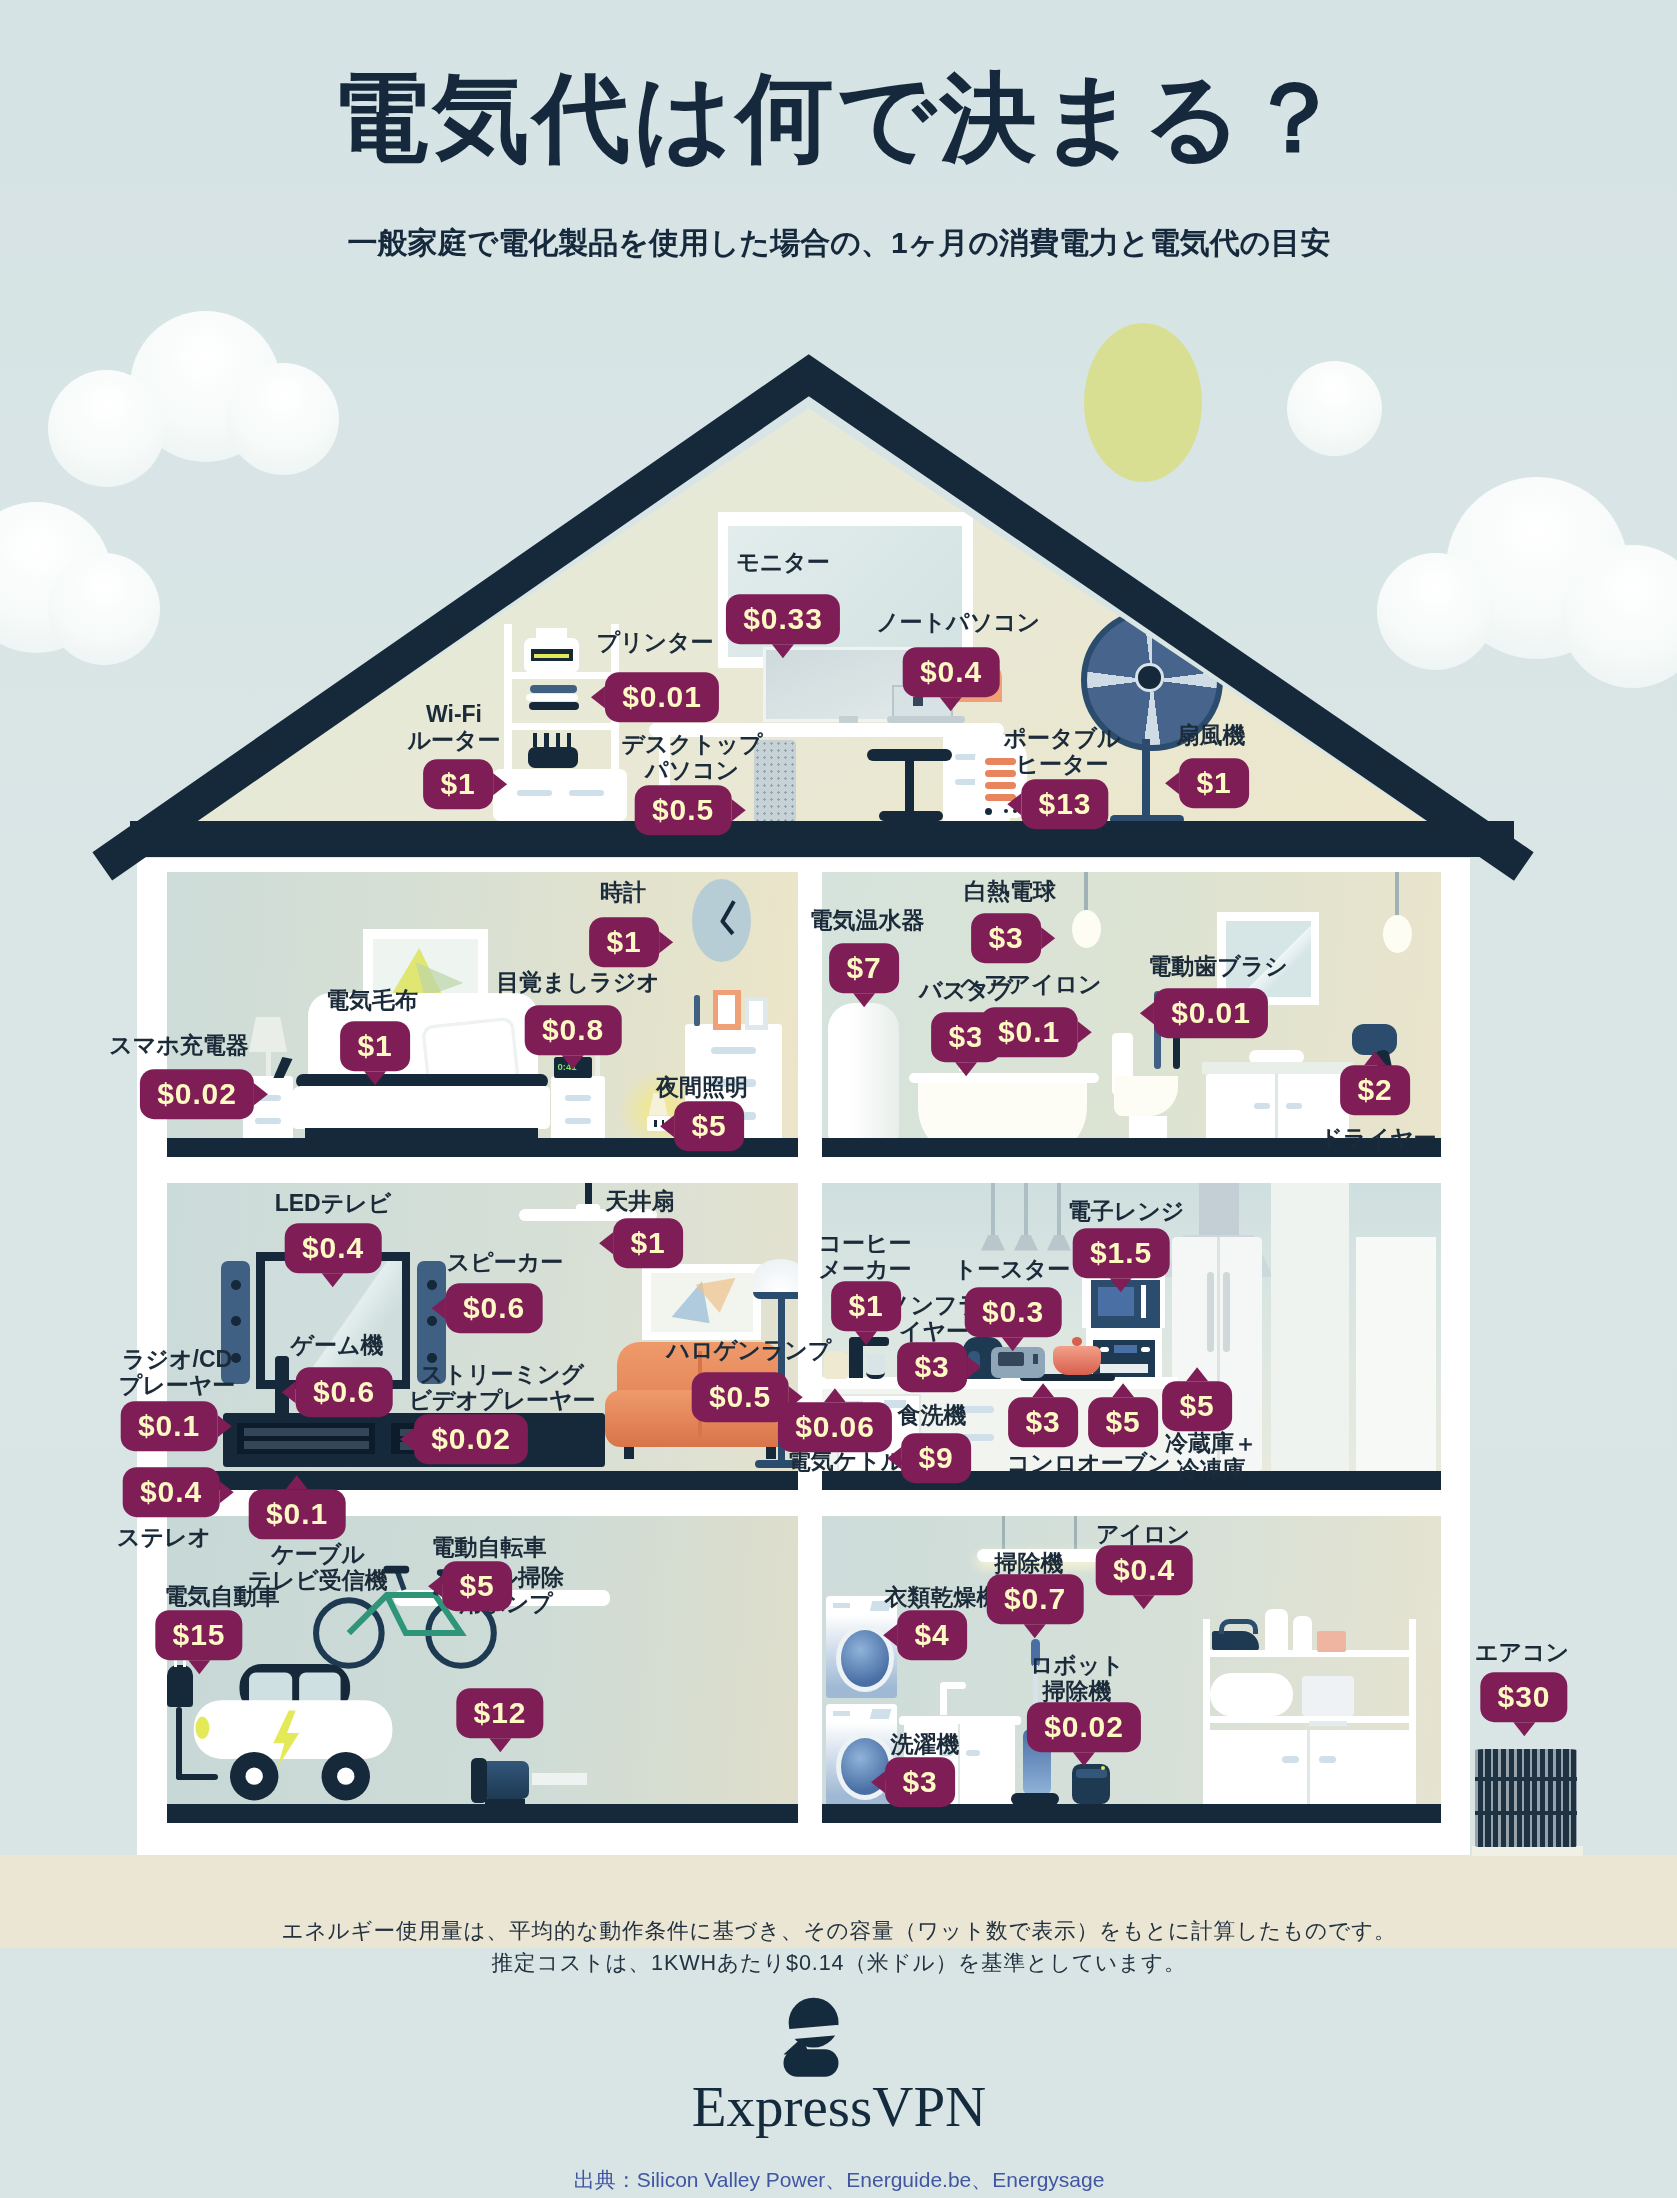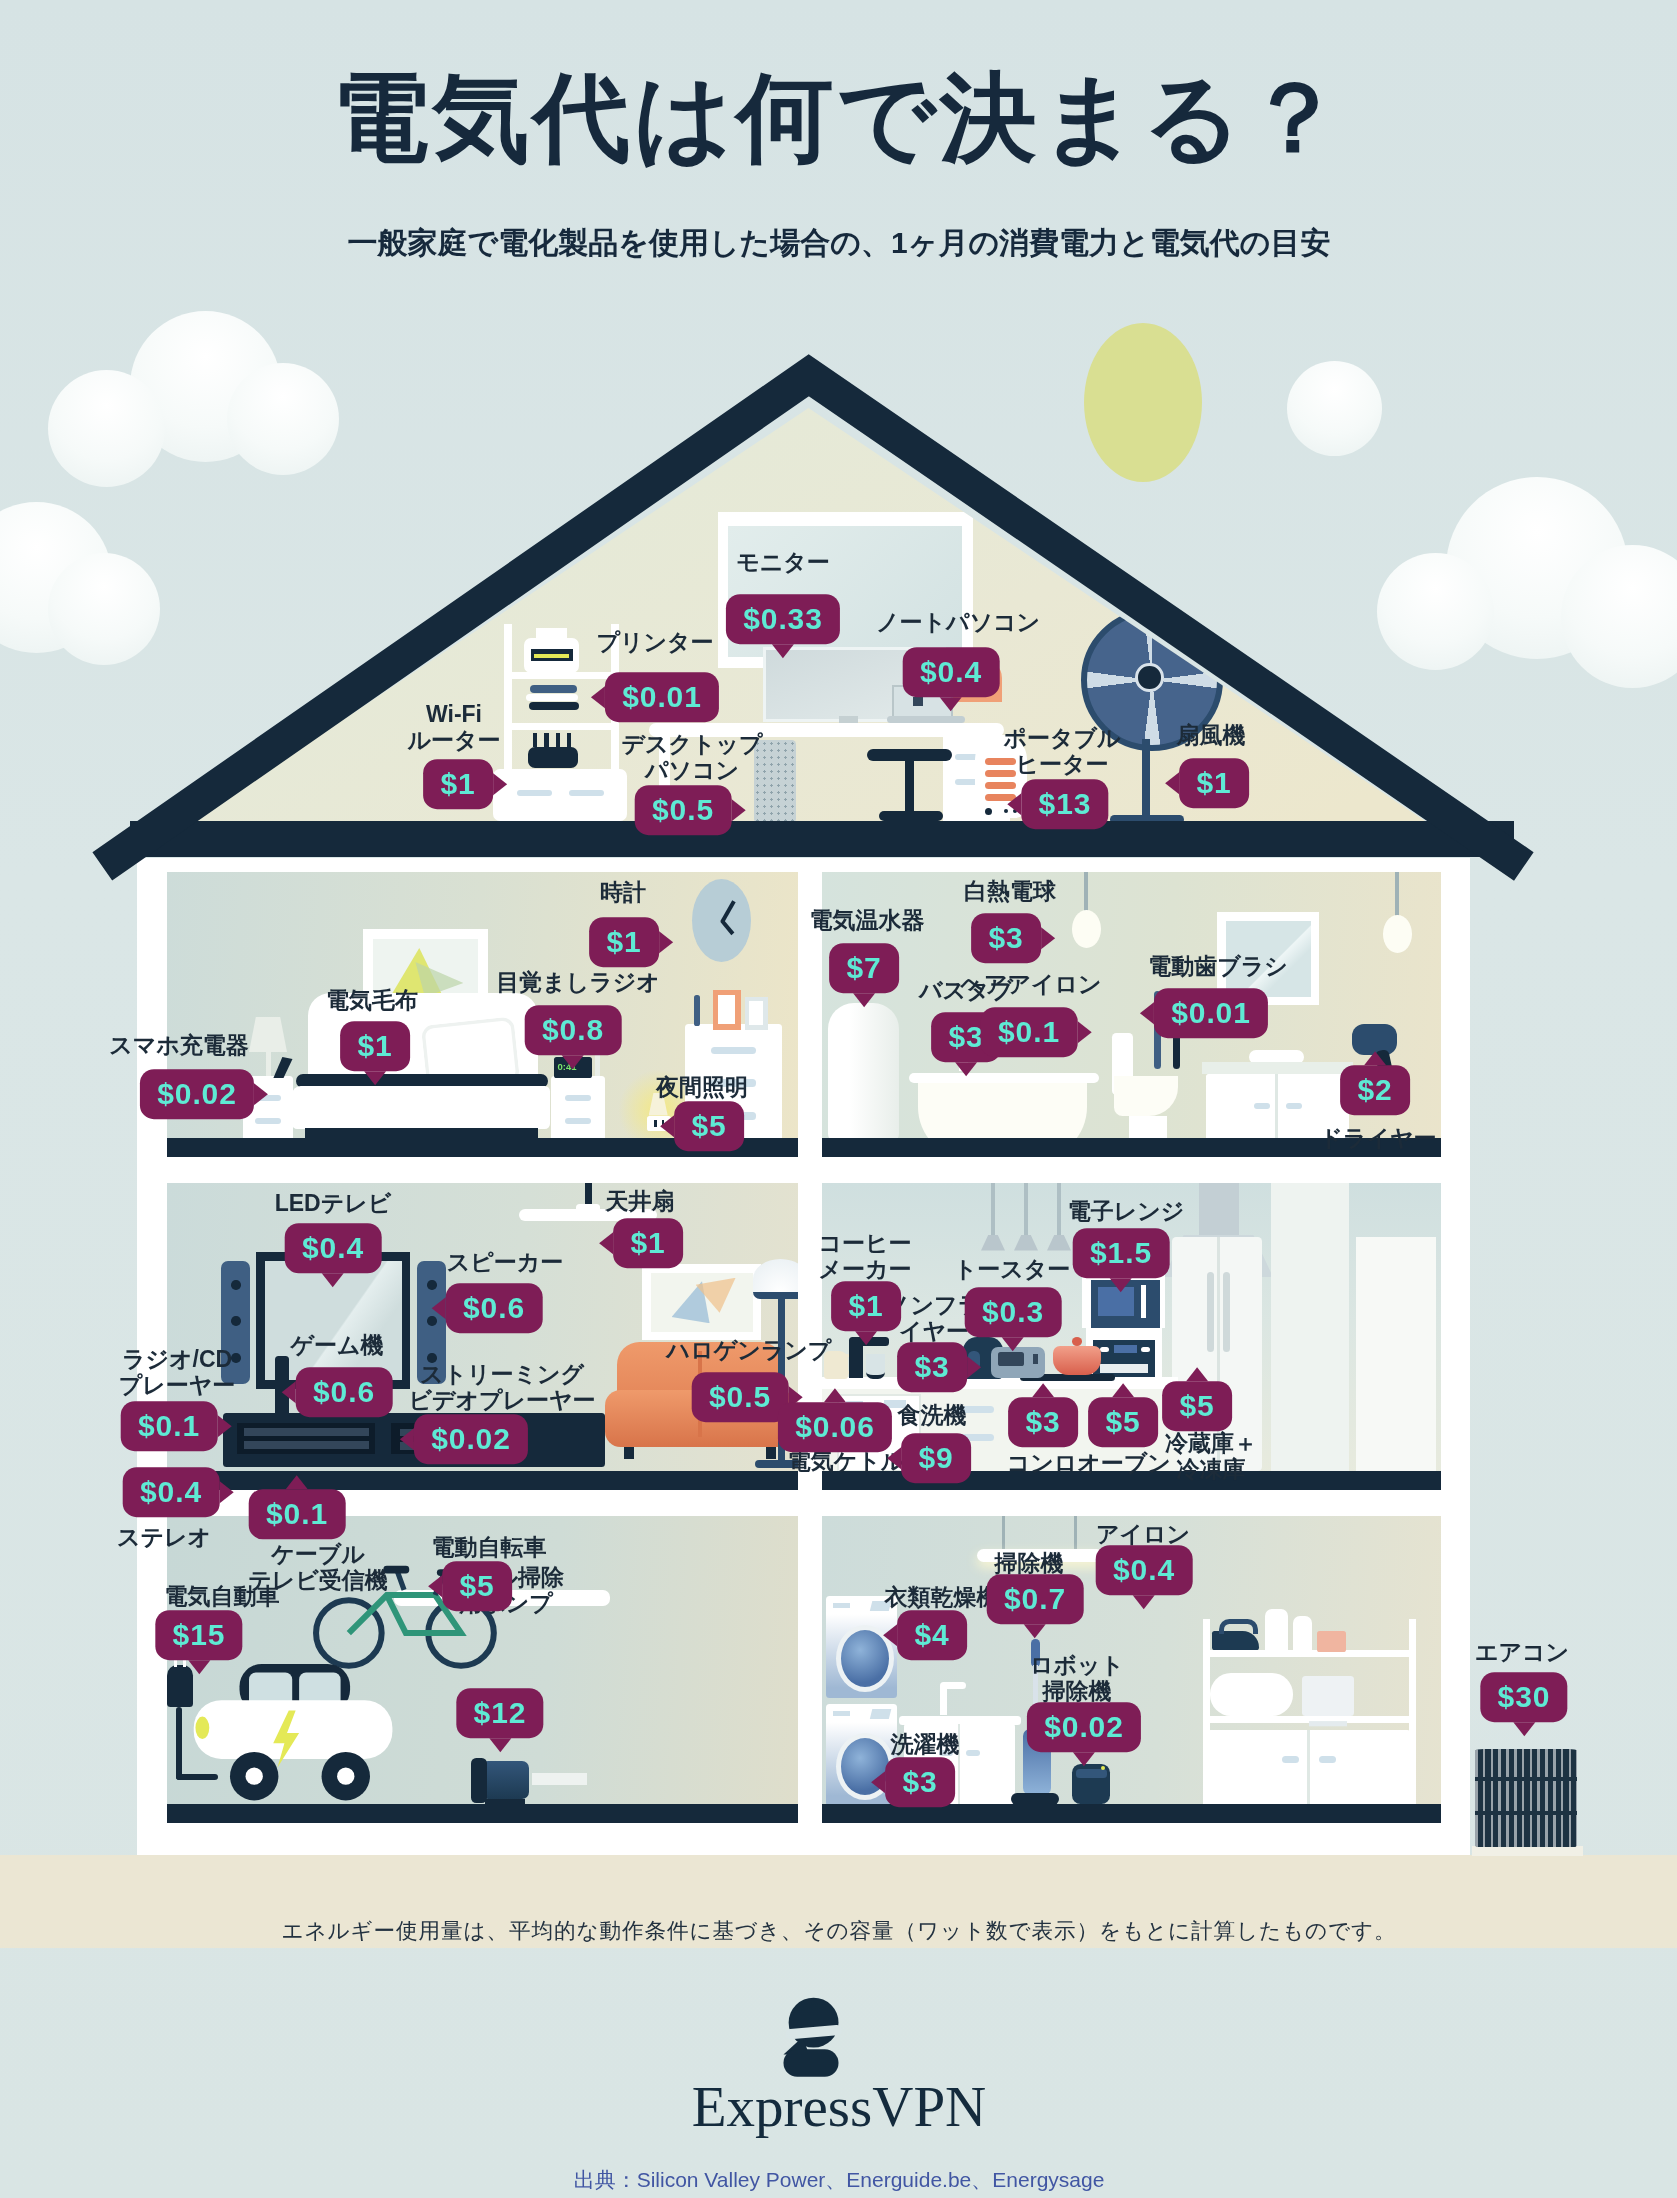--- a/index.html
+++ b/index.html
@@ -31,21 +31,21 @@
   #room-garage{left:167px;top:1516px;width:631px;height:307px;background:linear-gradient(95deg,#c7d8d6 0%,#cfdcd6 60%,#dfdecb 100%);}
   #room-laundry{left:822px;top:1516px;width:619px;height:307px;background:linear-gradient(95deg,#cddcda 0%,#d6e0d8 55%,#e6e3d0 100%);}
   
   #page-title{position:absolute;left:0;top:54px;width:100%;text-align:center;
     font-family:"Liberation Serif","DejaVu Serif",serif;font-size:97px;font-weight:600;
     color:#16293c;letter-spacing:3.5px;z-index:1;}
   #page-subtitle{position:absolute;left:0;top:223px;width:100%;text-align:center;
     font-size:30px;font-weight:bold;color:#16293c;z-index:1;}
   .lbl{position:absolute;transform:translate(-50%,-50%);color:#1c2b39;font-weight:bold;font-size:23px;
     line-height:1.14;white-space:pre-line;text-align:center;z-index:11;}
-  .bub{position:absolute;transform:translate(-50%,-50%);background:var(--plum);color:#5eead4;
+  .bub{position:absolute;transform:translate(-50%,-50%);background:var(--plum);color:#fef9c3;
     font-weight:bold;font-size:30px;letter-spacing:0.9px;padding:7.8px 17.3px;border-radius:14px;z-index:12;white-space:nowrap;}
   .tl{position:absolute;width:0;height:0;border:solid transparent;}
   .tl.d{border-width:14.7px 11.2px 0 11.2px;border-top-color:var(--plum);bottom:-14px;left:50%;transform:translateX(-50%);}
   .tl.u{border-width:0 11.2px 14.7px 11.2px;border-bottom-color:var(--plum);top:-14px;left:50%;transform:translateX(-50%);}
   .tl.l{border-width:11.2px 14.7px 11.2px 0;border-right-color:var(--plum);left:-14px;top:50%;transform:translateY(-50%);}
   .tl.r{border-width:11.2px 0 11.2px 14.7px;border-left-color:var(--plum);right:-14px;top:50%;transform:translateY(-50%);}
   #ground{position:absolute;left:0;top:1855px;width:100%;height:93px;background:#ebe6d3;z-index:0;}
   .note{position:absolute;left:0;width:100%;text-align:center;font-size:21.6px;color:#233240;
     font-weight:500;letter-spacing:0.9px;z-index:1;}
   #brand-word{position:absolute;left:0;top:2074px;width:100%;text-align:center;z-index:1;
@@ -586,20 +586,21 @@
       <div class="bub" style="left: 1084px; top: 1727px;"><span>$0.02</span><span class="tl d"></span></div>
       <div class="lbl" style="left: 925px; top: 1744px; text-align: right;">洗濯機</div>
       <div class="bub" style="left: 920px; top: 1782px;"><span>$3</span><span class="tl l"></span></div>
       <div class="lbl" style="left: 1143px; top: 1534px;">アイロン</div>
       <div class="bub" style="left: 1144px; top: 1570px;"><span>$0.4</span><span class="tl d"></span></div>
       <div class="lbl" style="left: 1522px; top: 1652px;">エアコン</div>
       <div class="bub" style="left: 1524px; top: 1697px;"><span>$30</span><span class="tl d"></span></div>
     </div>
 
   <div class="note" style="top:1916px;">エネルギー使用量は、平均的な動作条件に基づき、その容量（ワット数で表示）をもとに計算したものです。</div>
+  <div class="note" style="top:1948px;">推定コストは、1KWHあたり$0.14（米ドル）を基準としています。</div>
   <svg class="a" style="left:771px;top:1996px;z-index:1;" width="80" height="86" viewBox="0 0 92 100">
     <circle cx="49" cy="31" r="29" fill="#142b3d"></circle>
     <polygon points="36,48 14,68 44,68" fill="#142b3d"></polygon>
     <rect x="14" y="62" width="64" height="32" rx="16" fill="#142b3d"></rect>
     <rect x="16" y="36" width="66" height="12" rx="6" fill="#d9e5e6" transform="rotate(-5 49 42)"></rect>
   </svg>
   <div id="source-line">出典：Silicon Valley Power、Energuide.be、Energysage</div>
   <div id="brand-word">ExpressVPN</div>
 </div>
 

